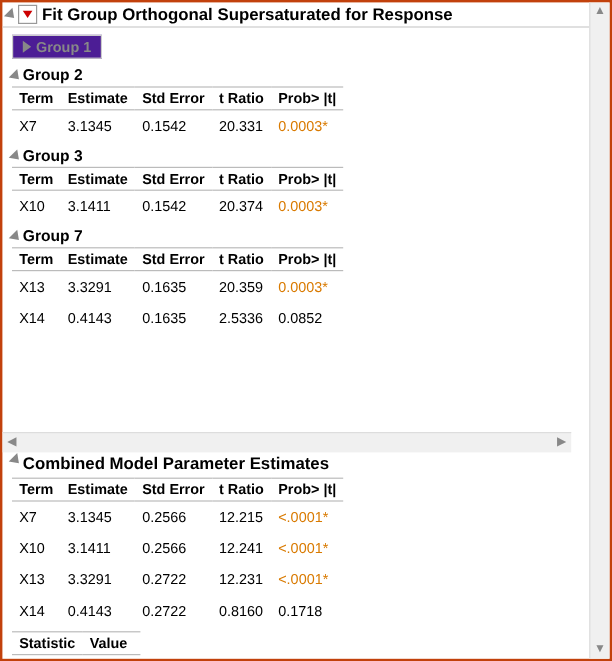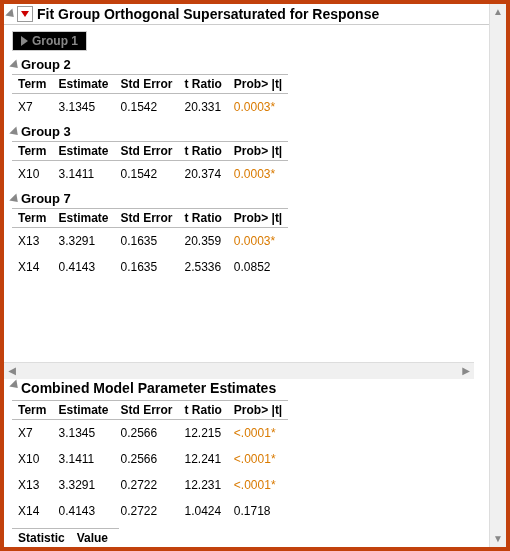--- a/index.html
+++ b/index.html
@@ -1,30 +1,30 @@
 <!DOCTYPE html>
 <html><head>
 <meta charset="utf-8">
 <style>
   html,body{margin:0;padding:0;font-family:Arial,Helvetica,sans-serif;font-size:12px;color:#000;background:#fff}
-  .root{width:510px;height:551px;border:4px solid #c2410c;box-sizing:border-box;position:relative;background:#fff;overflow:hidden}
+  .root{width:510px;height:551px;border:2px solid #c2410c;box-sizing:border-box;position:relative;background:#fff;overflow:hidden}
   .scrollbar-v{position:absolute;right:0;top:0;bottom:0;width:16px;background:#f0f0f0;border-left:1px solid #ddd}
   .scroll-arrow{position:absolute;width:16px;height:16px;color:#888;font-size:10px;text-align:center;line-height:16px}
   .scroll-up{top:0}
   .scroll-down{bottom:0}
   .content{position:absolute;left:0;right:16px;top:0;bottom:0;overflow:hidden}
   .main-title{display:flex;align-items:center;font-weight:bold;font-size:14px;padding:2px 4px;border-bottom:1px solid #ccc}
   .disc{display:inline-block;width:0;height:0;border-top:5px solid transparent;border-bottom:5px solid transparent;border-left:7px solid #888;margin-right:2px;transform:rotate(0deg)}
   .disc.open{transform:rotate(45deg);transform-origin:40% 50%}
   .redmenu{display:inline-flex;align-items:center;justify-content:center;width:14px;height:14px;border:1px solid #999;background:#fff;margin-right:4px}
   .redtri{width:0;height:0;border-left:4px solid transparent;border-right:4px solid transparent;border-top:6px solid #c00}
   .section{margin:4px 0 0 8px}
   .sec-head{display:flex;align-items:center;font-weight:bold;font-size:13px;color:#444}
   .sec-head.child{color:#000000;font-size:13px}
-  .group1-wrap{display:inline-flex;align-items:center;border:1px solid #ccc;padding:2px 8px;background:#000000;margin:2px 0 2px 0}
+  .group1-wrap{display:inline-flex;align-items:center;border:1px solid #ccc;padding:2px 8px;background:#4c1d95;margin:2px 0 2px 0}
   .group1-wrap .disc{margin-right:4px}
   .group1-label{color:#888;font-weight:bold}
   table.stats{border-collapse:collapse;margin:2px 0 4px 0}
   table.stats th{font-weight:bold;text-align:center;padding:2px 6px;border-top:1px solid #bbb;border-bottom:1px solid #bbb;white-space:nowrap}
   table.stats th.r,table.stats td.r{text-align:left}
   table.stats td{padding:6px 6px;white-space:nowrap}
   .sig{color:#d97a00}
   .hscroll{position:absolute;left:0;right:16px;height:16px;background:#f0f0f0;border-top:1px solid #ddd;top:358px}
   .hscroll .scroll-arrow.l{left:0}
   .hscroll .scroll-arrow.r{right:0}
@@ -172,21 +172,21 @@
           <td>X13</td>
           <td class="r">3.3291</td>
           <td class="r">0.2722</td>
           <td class="r">12.231</td>
           <td class="r sig">&lt;.0001*</td>
         </tr>
         <tr>
           <td>X14</td>
           <td class="r">0.4143</td>
           <td class="r">0.2722</td>
-          <td class="r">1.0424</td>
+          <td class="r">0.8160</td>
           <td class="r">0.1718</td>
         </tr>
       </tbody>
           </table>
       <table class="stats">
         <tbody>
               <tr>
           <th>Statistic</th>
           <th class="r">Value</th>
         </tr>

